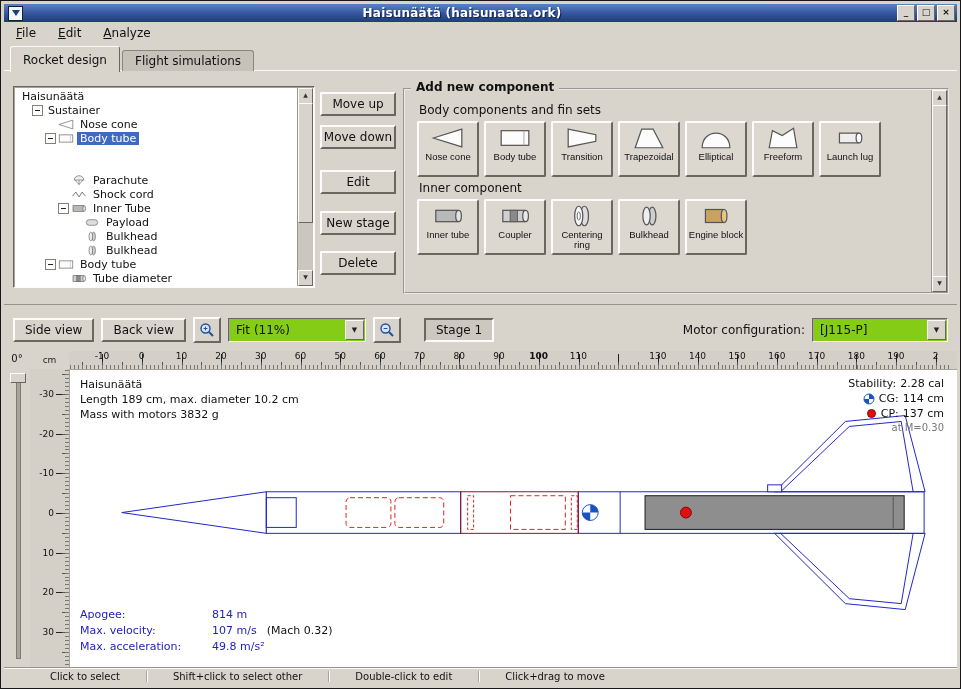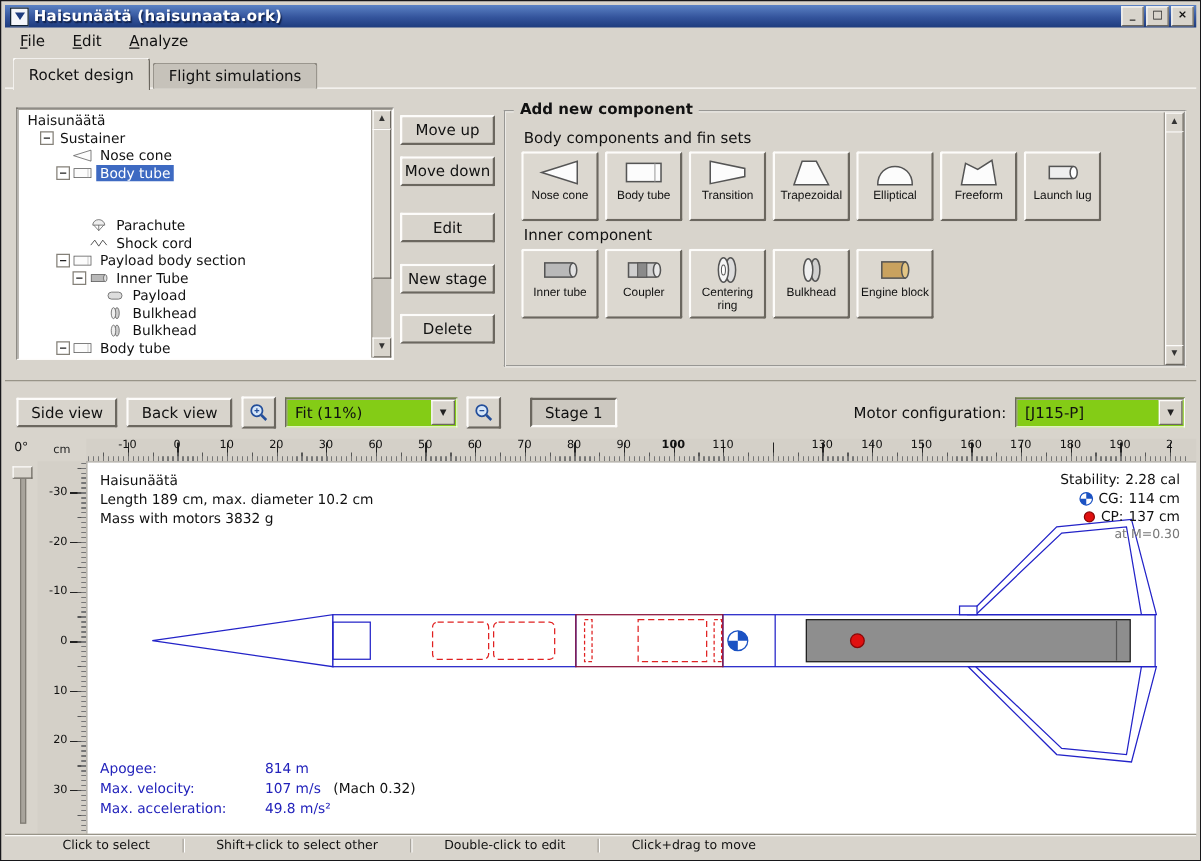--- a/index.html
+++ b/index.html
@@ -2,21 +2,21 @@
 <html><head>
 <meta charset="utf-8">
 <style>
   html,body{margin:0;padding:0;}
   body{width:961px;height:689px;position:relative;font-family:"DejaVu Sans","Liberation Sans",sans-serif;background:#555;overflow:hidden;}
   .window{position:absolute;inset:0;background:#d8d4cc;border:1px solid #17171a;box-sizing:border-box;}
   
   .titlebar{position:absolute;left:3px;top:3px;right:3px;height:18px;background:linear-gradient(180deg,#5b82c4 0%,#34549c 55%,#1e3c7e 100%);display:flex;align-items:center;color:#fff;}
   .win-icon{width:13px;height:13px;margin:0 4px;background:#f4f6fa;border:1px solid #123;display:flex;align-items:center;justify-content:center;}
   .win-icon::after{content:"";width:0;height:0;border:4px solid transparent;border-top:6px solid #1e3c7e;margin-top:4px;}
-  .title{flex:1;text-align:left;font-size:12px;font-weight:bold;letter-spacing:.2px;text-shadow:1px 1px 1px #102048;}
+  .title{flex:1;text-align:center;font-size:12px;font-weight:bold;letter-spacing:.2px;text-shadow:1px 1px 1px #102048;}
   .win-btns{display:flex;gap:2px;margin-right:2px;}
   .wbtn{width:16px;height:14px;background:#d8d4cc;border:1px solid;border-color:#fdfcfa #6b675f #6b675f #fdfcfa;color:#111;font-size:9px;line-height:12px;text-align:center;font-weight:bold;}
   
   .menubar{position:absolute;left:3px;top:21px;right:3px;height:22px;display:flex;align-items:center;gap:22px;padding-left:12px;font-size:12px;color:#111;}
   .menu-item u{text-decoration:underline;}
   
   .tabbar{position:absolute;left:3px;top:45px;height:25px;display:flex;align-items:flex-end;padding-left:6px;gap:2px;z-index:3;}
   .tab{height:20px;display:flex;align-items:center;padding:0 12px;background:#c6c2ba;border:1px solid #8a867e;border-bottom:none;border-radius:3px 3px 0 0;font-size:12px;color:#111;}
   .tab.active{height:25px;background:#d8d4cc;border-color:#fbfaf8 #6b675f #d8d4cc #fbfaf8;margin-bottom:-1px;}
   .top-panel{position:absolute;left:3px;top:69px;right:3px;height:233px;background:#d8d4cc;border-top:1px solid #fbfaf8;border-bottom:1px solid #989488;}
@@ -150,28 +150,20 @@
             </svg>
             <span class="tree-label">Parachute</span>
           </div>
           <div class="tree-row" style="padding-left: 41px;">
             <span class="tree-slot"></span>
             <svg class="tree-icon" width="16" height="13" viewBox="0 0 40 32">
               <path d="M4,20 L12,10 L20,22 L28,10 L36,20" fill="none" stroke="#555" stroke-width="2"></path>
             </svg>
             <span class="tree-label">Shock cord</span>
           </div>
-          <div class="tree-row" style="padding-left: 28px;">
-            <span class="tree-slot expander"></span>
-            <svg class="tree-icon" width="16" height="13" viewBox="0 0 40 32">
-              <rect x="3" y="7" width="34" height="18" fill="#fcfcfc" stroke="#555" stroke-width="1.5"></rect>
-              <line x1="31" y1="7" x2="31" y2="25" stroke="#999"></line>
-            </svg>
-            <span class="tree-label">Payload body section</span>
-          </div>
           <div class="tree-row" style="padding-left: 41px;">
             <span class="tree-slot expander"></span>
             <svg class="tree-icon" width="16" height="13" viewBox="0 0 40 32">
               <rect x="5" y="9" width="27" height="14" fill="#b9b9b9" stroke="#555" stroke-width="1.5"></rect>
               <ellipse cx="33" cy="16" rx="3.5" ry="7" fill="#e2e2e2" stroke="#555" stroke-width="1.5"></ellipse>
             </svg>
             <span class="tree-label">Inner Tube</span>
           </div>
           <div class="tree-row" style="padding-left: 54px;">
             <span class="tree-slot"></span>

